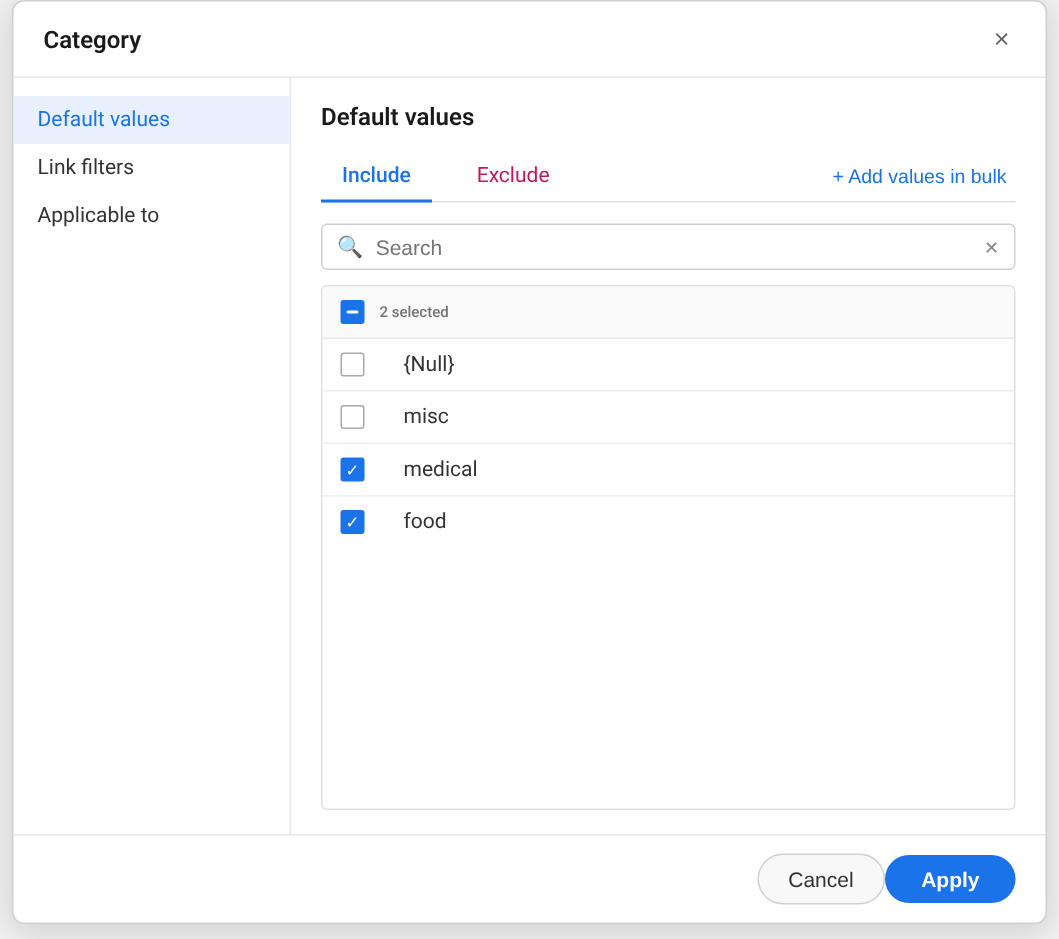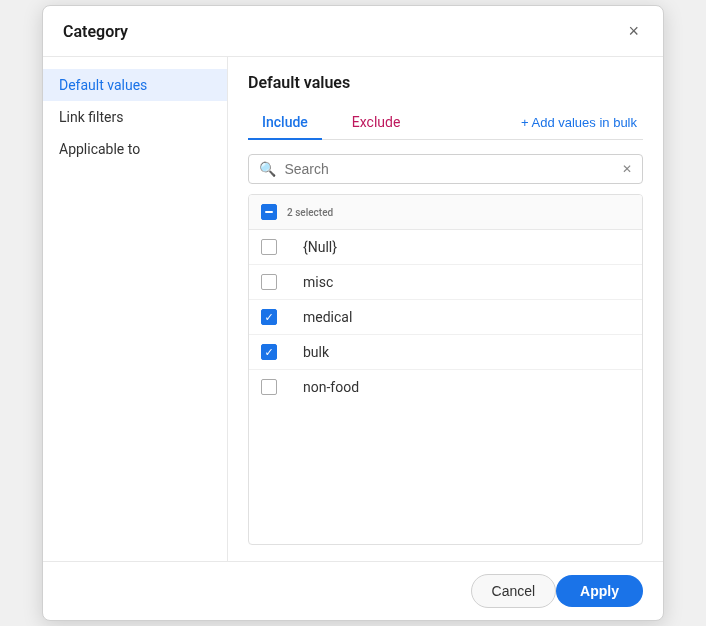--- a/index.html
+++ b/index.html
@@ -6,24 +6,23 @@
     body {
       font-family: -apple-system, BlinkMacSystemFont, "Segoe UI", Roboto, Arial, sans-serif;
       background: #f0f0f0;
       display: flex;
       align-items: center;
       justify-content: center;
       min-height: 100vh;
     }
 
     .modal-overlay {
-      width: 622px;
+      width: 690px;
       height: 626px;
       display: flex;
-      align-items: center;
       justify-content: center;
     }
 
     .modal {
       width: 700px;
       height: 616px;
       background: #fff;
       border-radius: 8px;
       border: 1px solid #d0d0d0;
       display: flex;
@@ -333,27 +332,23 @@
             <div class="checkbox checked">
               <span class="checkmark">✓</span>
             </div>
             <span>medical</span>
           </div>
 
           <div class="list-item">
             <div class="checkbox checked">
               <span class="checkmark">✓</span>
             </div>
-            <span>bulk</span>
-          </div>
-
-          <div class="list-item">
-            <div class="checkbox"></div>
-            <span>non-food</span>
-          </div>
+            <span>food</span>
+          </div>
+
         </div>
       </div>
     </div>
 
     <div class="modal-footer">
       <button class="btn-cancel">Cancel</button>
       <button class="btn-apply">Apply</button>
     </div>
   </div>
 </div>

